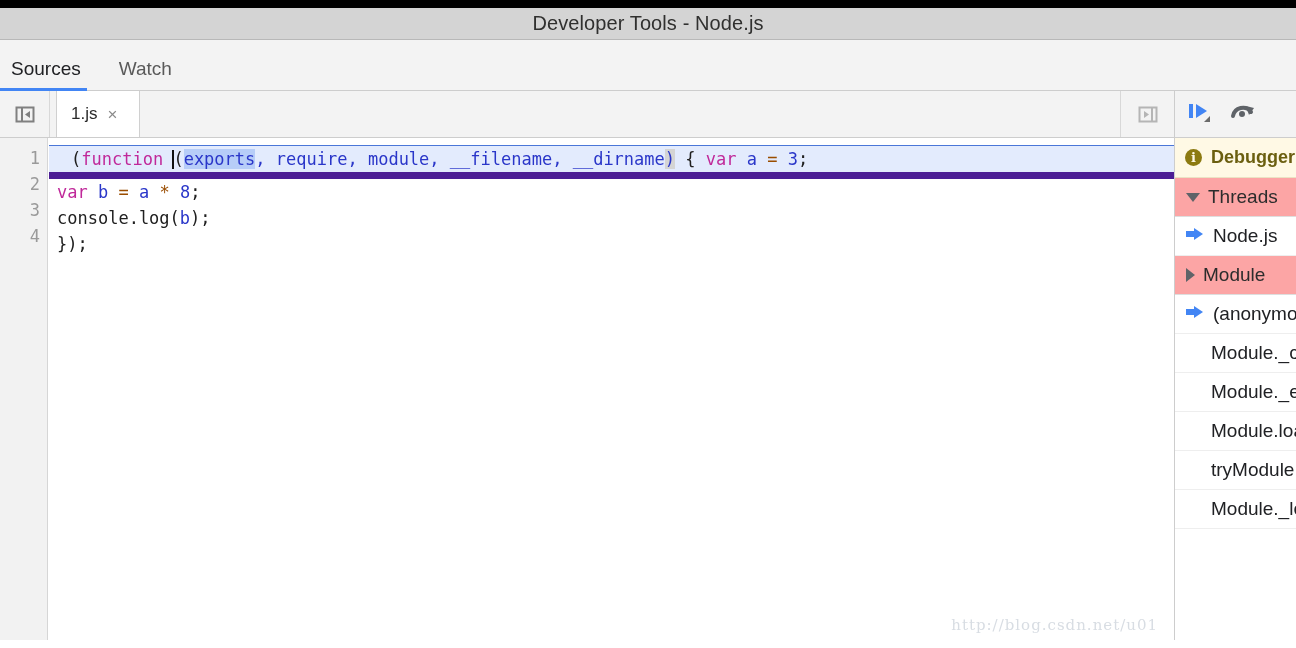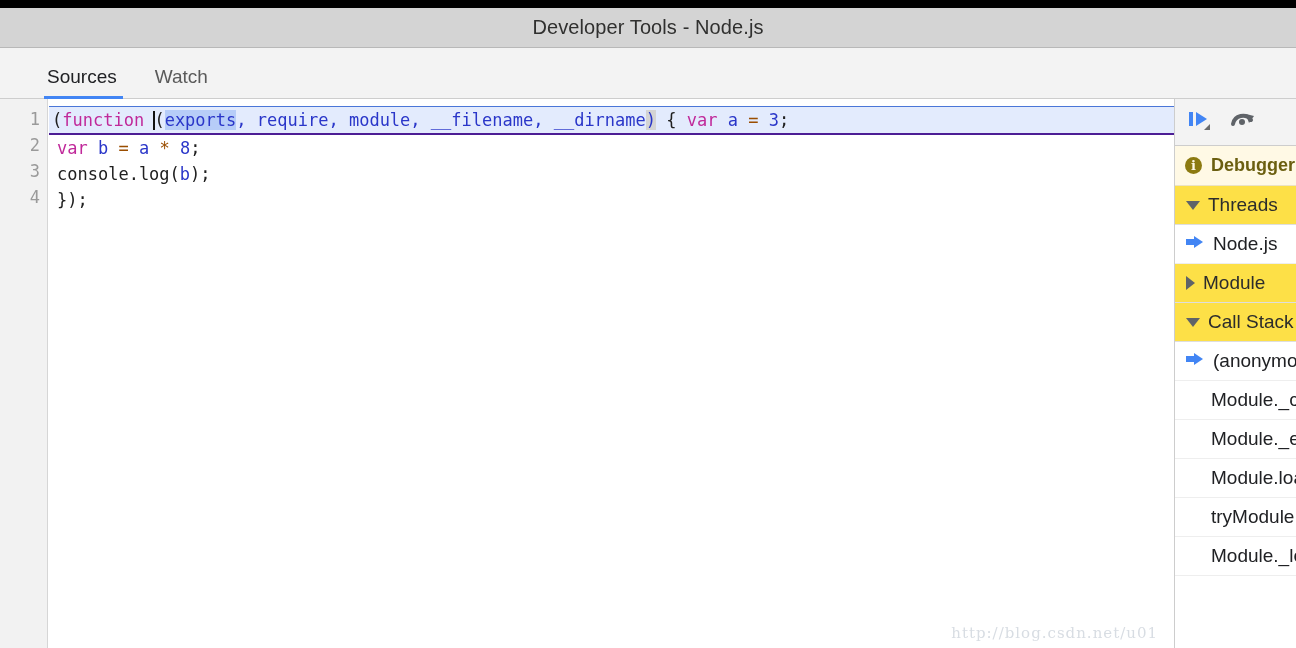--- a/index.html
+++ b/index.html
@@ -6,21 +6,21 @@
   html, body {
     width: 1296px; height: 648px;
     overflow: hidden;
     background: #ffffff;
     font-family: "Liberation Sans", sans-serif;
   }
 
   
   .top-black { height: 8px; background: #000000; width: 100%; }
   .titlebar {
-    height: 40px; background: #d4d4d4;
+    height: 32px; background: #d4d4d4;
     display: flex; align-items: center; justify-content: center;
     border-bottom: 1px solid #b8b8b8;
   }
   .titlebar-text {
     font-size: 20px; color: #30302f; letter-spacing: .1px;
   }
 
   
   .paneltabs {
     height: 51px; background: #f3f3f3;
@@ -32,21 +32,21 @@
     font-size: 19px; color: #5a5a5a;
     padding: 0 16px 12px 6px;
     position: relative; line-height: 1;
   }
   .paneltab.active { color: #202124; }
   .paneltab.active::after {
     content: ""; position: absolute;
     left: 0; right: 10px; bottom: -1px;
     height: 3px; background: #4285f4;
   }
-  .paneltab:first-child { padding-left: 3px; margin-left: 44px; }
+  .paneltab:first-child { padding-left: 11px; }
   .paneltab:nth-child(2) { padding-left: 22px; padding-right: 10px; }
 
   
   .main { display: flex; height: 549px; width: 100%; }
   .editor-col { width: 1175px; display: flex; flex-direction: column; border-right: 1px solid #cdcdcd; }
   .side-col { width: 121px; background: #ffffff; overflow: hidden; }
 
   
   .tabstrip {
     height: 47px; background: #f3f3f3;
@@ -78,22 +78,22 @@
     font-size: 17px; line-height: 26px; color: #9a9a9a; padding-right: 7px;
   }
   .codelines { flex: 1; padding-top: 7px; position: relative; }
   .cl {
     font-family: "DejaVu Sans Mono", monospace;
     font-size: 17px; line-height: 26px; color: #202020;
     white-space: pre; padding-left: 9px;
   }
   .cl.exec {
     background: #e3ebfd;
-    border-top: 1px solid #4a76d8; border-bottom: 2px solid #4c1d95;
-    padding-left: 3px; margin-left: 1px;
+    border-top: 1px solid #4a76d8; border-bottom: 7px solid #4c1d95;
+    padding-left: 22px; margin-left: 1px;
   }
   .tok-kw  { color: #c0299a; }
   .tok-var { color: #2a36c9; }
   .tok-num { color: #2a36c9; }
   .tok-op  { color: #9a4d00; }
   .tok-plain { color: #202020; }
   .sel { background: #b7cdf8; }
   .bracket-hl { background: #d4d4d4; }
   .caret {
     display: inline-block; width: 0; border-left: 2px solid #111;
@@ -117,21 +117,21 @@
     padding: 9px 8px 9px 10px; white-space: nowrap;
     border-bottom: 1px solid #ebe3c4;
   }
   .info-icon {
     width: 17px; height: 17px; border-radius: 50%; background: #8c7a10;
     color: #fff9e5; font-size: 13px; font-weight: bold;
     display: flex; align-items: center; justify-content: center;
     font-family: "DejaVu Serif", serif; flex: none;
   }
   .section-head {
-    background: #fde047; border-bottom: 1px solid #dedede;
+    background: #fca5a5; border-bottom: 1px solid #dedede;
     display: flex; align-items: center; gap: 8px;
     padding: 8px 6px 8px 11px; white-space: nowrap;
   }
   .section-head .label { font-size: 19px; color: #2c2c2c; }
   .tri {
     width: 0; height: 0; flex: none;
   }
   .tri.down { border-left: 7px solid transparent; border-right: 7px solid transparent; border-top: 9px solid #5f6368; }
   .tri.right { border-top: 7px solid transparent; border-bottom: 7px solid transparent; border-left: 9px solid #5f6368; }
   .row {
@@ -158,20 +158,42 @@
   </div>
   <div class="paneltab">
     <span>Watch</span>
   </div>
 </div>
 
 <div class="main">
 
   <div class="editor-col">
 
+    <div class="tabstrip">
+      <div class="panelbtn">
+        <svg width="22" height="22" viewBox="0 0 22 22">
+          <rect x="2.5" y="4.5" width="17" height="14" fill="none" stroke="#808080" stroke-width="2"></rect>
+          <line x1="8" y1="5" x2="8" y2="18" stroke="#808080" stroke-width="2"></line>
+          <polygon points="16,8 16,15 11,11.5" fill="#808080"></polygon>
+        </svg>
+      </div>
+
+      <div class="filetab">
+        <span class="filetab-name">1.js</span>
+        <span class="tab-close">×</span>
+      </div>
+
+      <div class="panelbtn right">
+        <svg width="24" height="22" viewBox="0 0 24 22">
+          <rect x="3.5" y="4.5" width="17" height="14" fill="none" stroke="#b5b5b5" stroke-width="2"></rect>
+          <line x1="16" y1="5" x2="16" y2="18" stroke="#b5b5b5" stroke-width="2"></line>
+          <polygon points="8,8 8,15 13,11.5" fill="#b5b5b5"></polygon>
+        </svg>
+      </div>
+    </div>
 
     <div class="code-wrap">
       <div class="gutter">
         <div>1</div>
         <div>2</div>
         <div>3</div>
         <div>4</div>
       </div>
       <div class="codelines" id="codelines">
           <div class="cl exec"><span class="tok-plain">(</span><span class="tok-kw">function</span><span class="tok-plain"> </span><span class="caret"></span><span class="tok-plain">(</span><span class="tok-var sel">exports</span><span class="tok-var">, </span><span class="tok-var">require</span><span class="tok-var">, </span><span class="tok-var">module</span><span class="tok-var">, </span><span class="tok-var">__filename</span><span class="tok-var">, </span><span class="tok-var">__dirname</span><span class="tok-var bracket-hl">)</span><span class="tok-plain"> { </span><span class="tok-kw">var</span><span class="tok-plain"> </span><span class="tok-var">a</span><span class="tok-plain"> </span><span class="tok-op">=</span><span class="tok-plain"> </span><span class="tok-num">3</span><span class="tok-plain">;</span></div>
@@ -217,24 +239,20 @@
           <span class="arrow-blue"><svg width="18" height="16" viewBox="0 0 18 16">
               <rect x="0" y="5" width="9" height="6" fill="#4285f4"></rect>
               <polygon points="8,2 8,14 17,8" fill="#4285f4"></polygon>
             </svg></span>
           <span class="label">Node.js</span>
         </div>
         <div class="section-head">
           <span class="tri right"></span>
           <span class="label">Module</span>
         </div>
-        <div class="section-head">
-          <span class="tri down"></span>
-          <span class="label">Call Stack</span>
-        </div>
         <div class="row">
           <span class="arrow-blue"><svg width="18" height="16" viewBox="0 0 18 16">
               <rect x="0" y="5" width="9" height="6" fill="#4285f4"></rect>
               <polygon points="8,2 8,14 17,8" fill="#4285f4"></polygon>
             </svg></span>
           <span class="label">(anonymous)</span>
         </div>
         <div class="row indent">
           <span class="label">Module._compile</span>
         </div>

